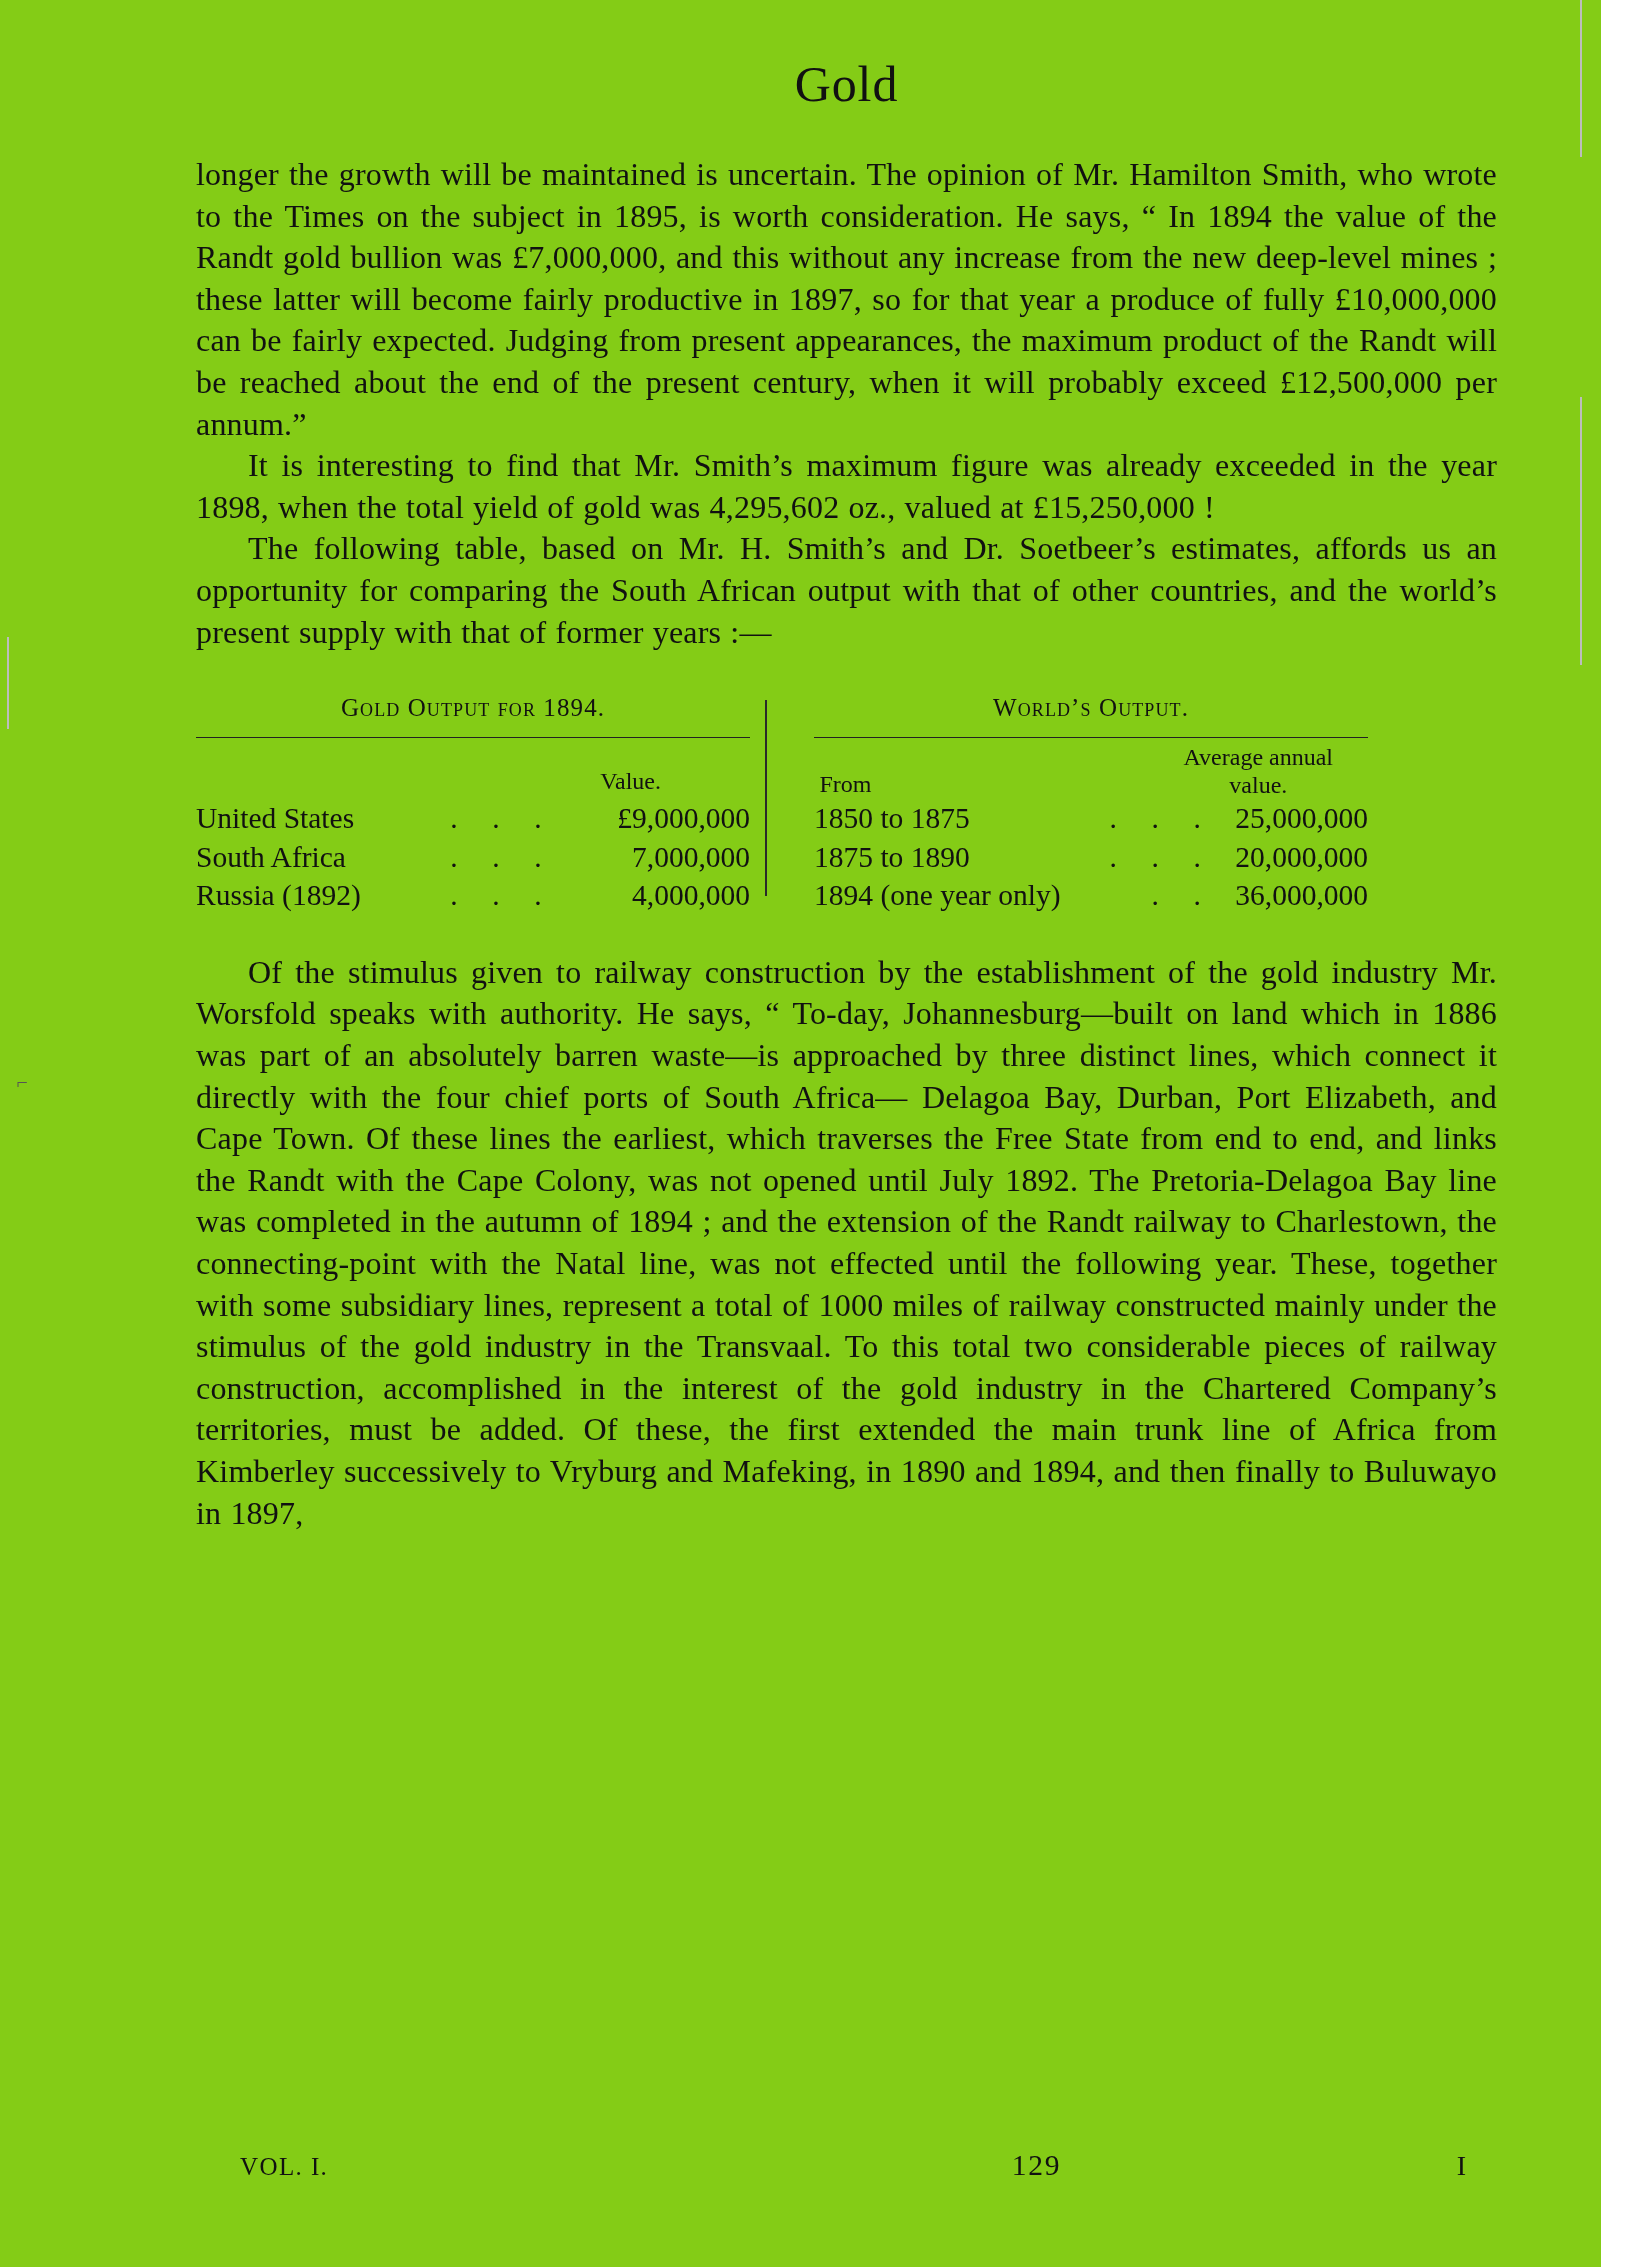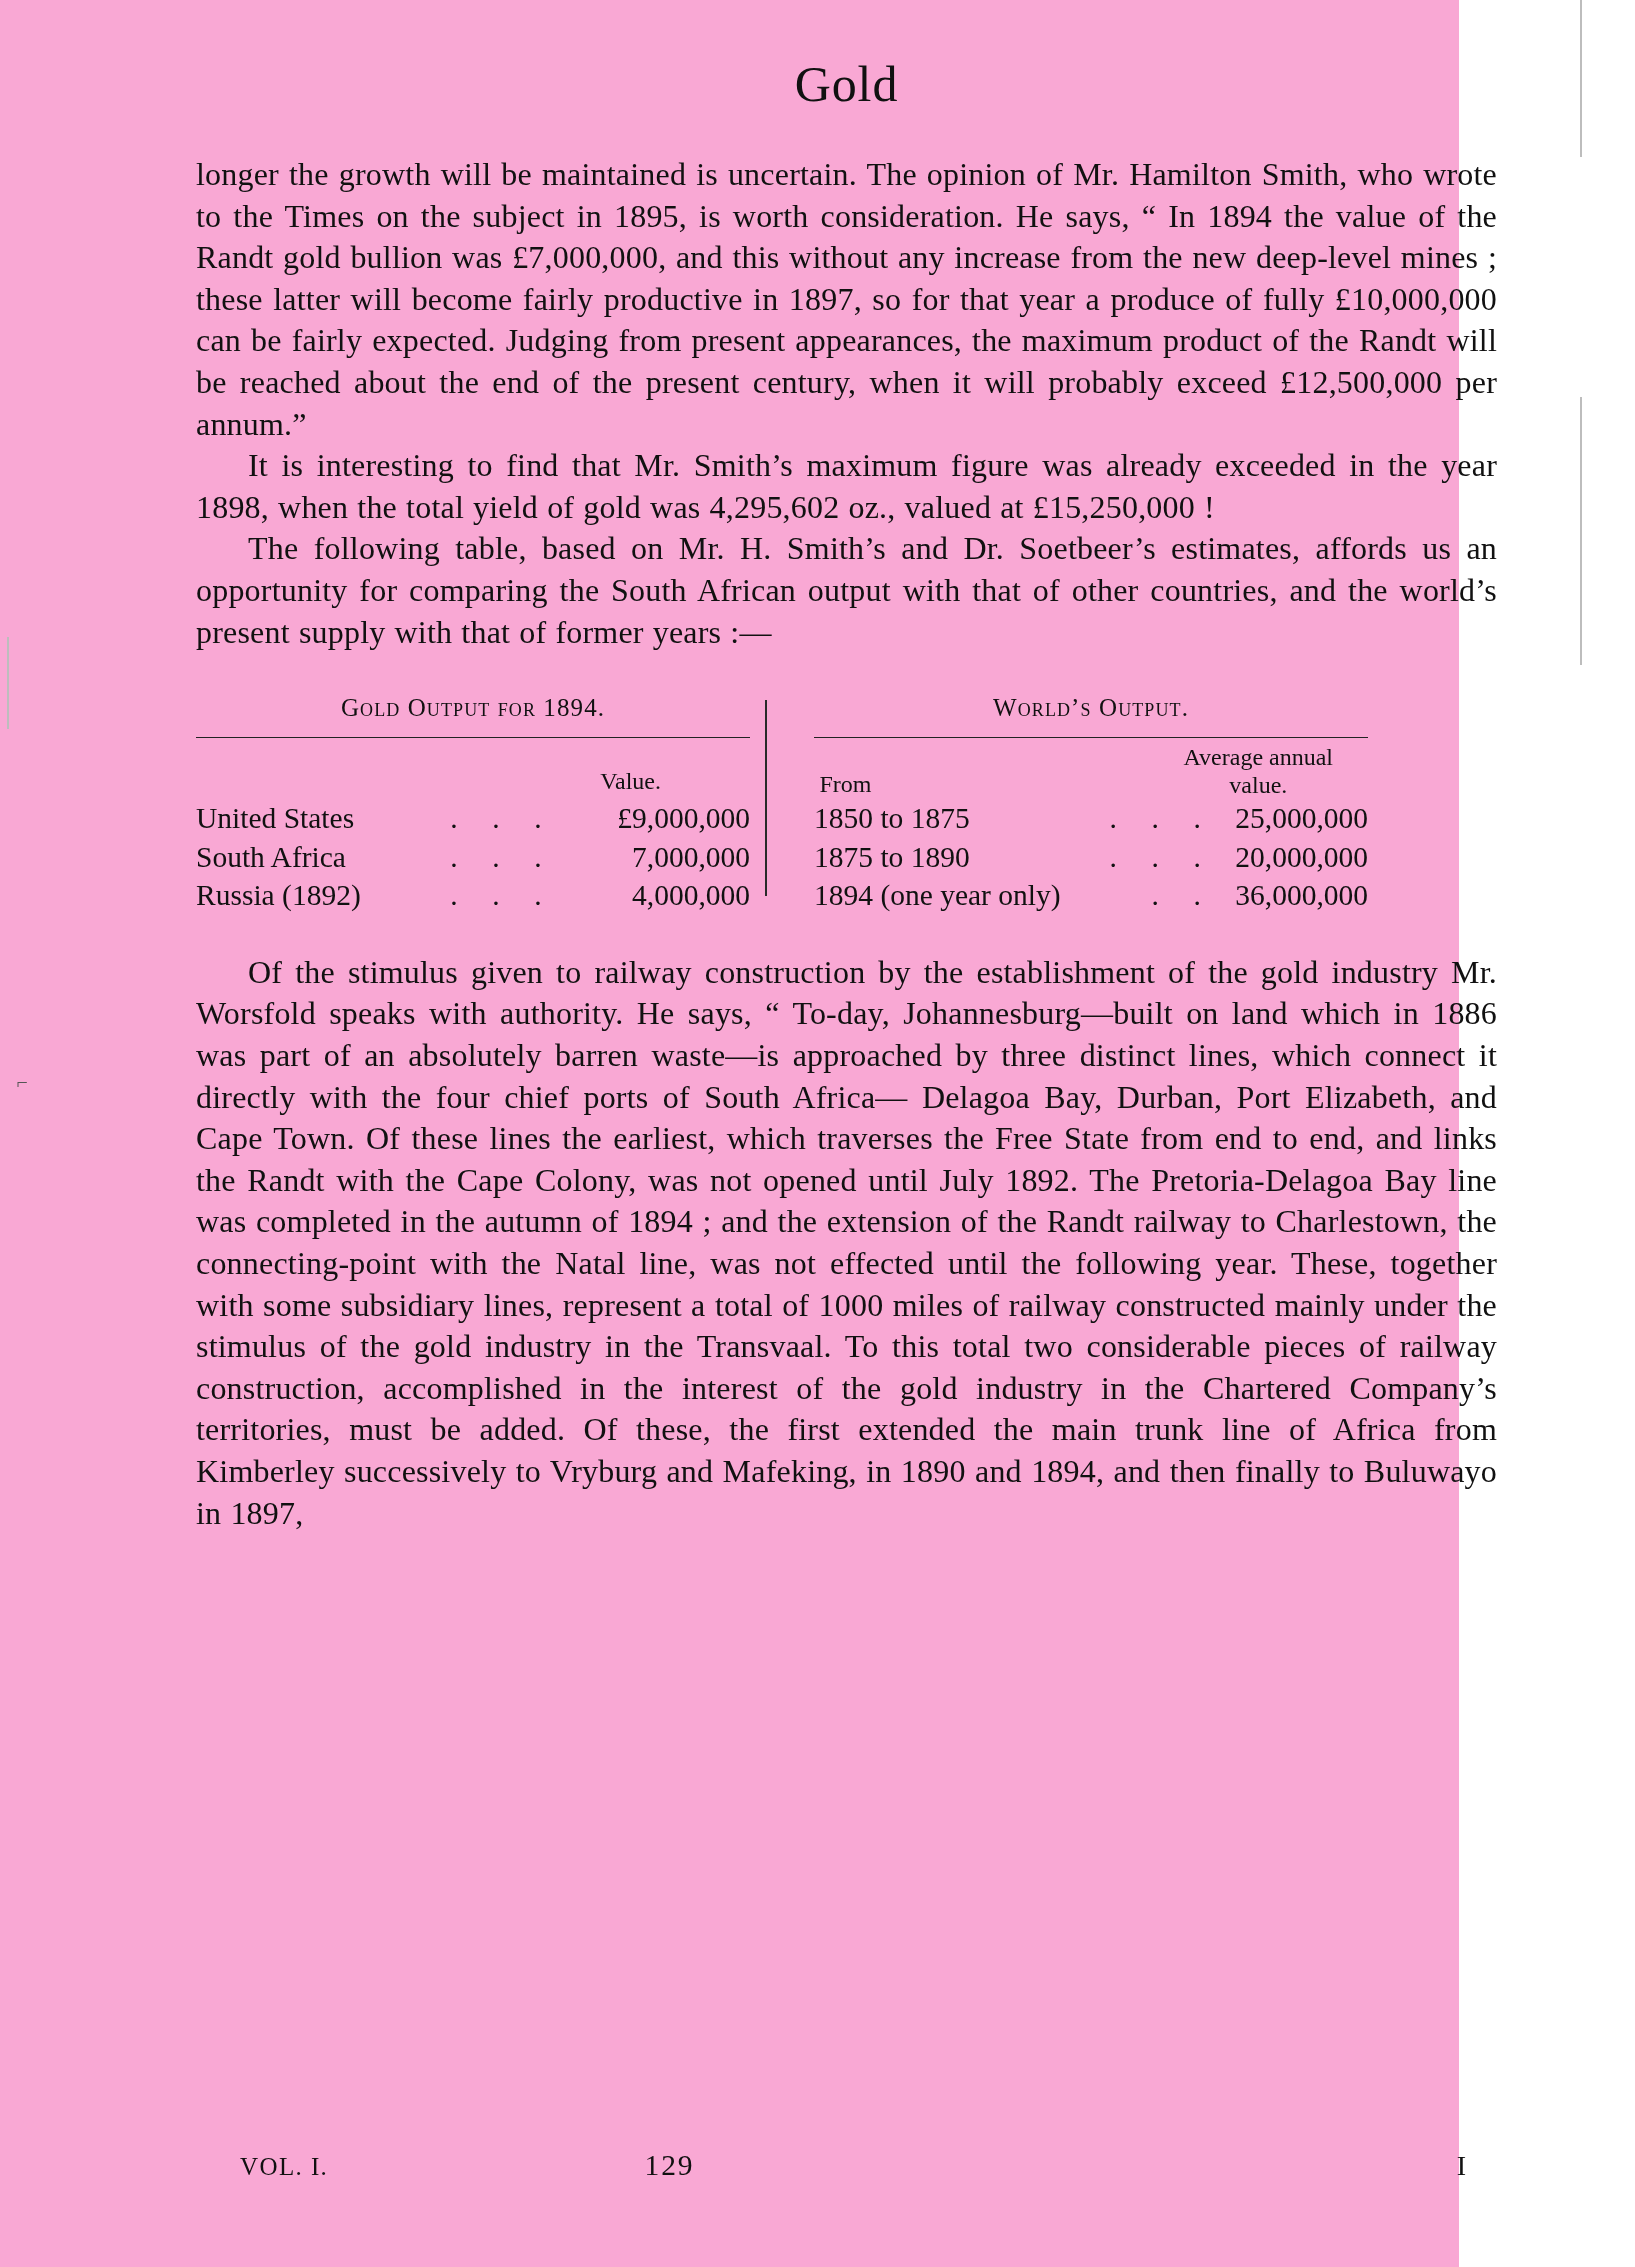--- a/index.html
+++ b/index.html
@@ -11,23 +11,23 @@
     width: 1635px;
     height: 2268px;
     position: relative;
     font-family: "Liberation Serif", serif;
     color: #111111;
     overflow: hidden;
   }
   .page {
     position: absolute;
     left: 0; top: 0;
-    width: 1459px;
+    width: 1601px;
     height: 2268px;
-    background: #f9a8d4;
+    background: #84cc16;
   }
   .content {
     position: absolute;
     left: 196px;
     top: 55px;
     width: 1301px;
   }
   .page-heading {
     text-align: center;
     font-size: 50px;
@@ -125,21 +125,21 @@
   .footer {
     position: absolute;
     left: 196px;
     top: 2149px;
     width: 1301px;
     font-size: 25px;
     display: flex;
     align-items: baseline;
   }
   .footer .vol { width: 33%; letter-spacing: 1.4px; font-variant: small-caps; padding-left: 44px;}
-  .footer .pnum { width: 34%; text-align: left; font-size: 29.5px; letter-spacing: 1.8px;}
+  .footer .pnum { width: 34%; text-align: right; font-size: 29.5px; letter-spacing: 1.8px;}
   .footer .sig { width: 33%; text-align: right; font-size: 28px; padding-right: 31px;}
 
   
   .edge-line {
     position: absolute;
     background: #bdbdbd;
   }
   .mark {
     position: absolute;
     color: #555;

